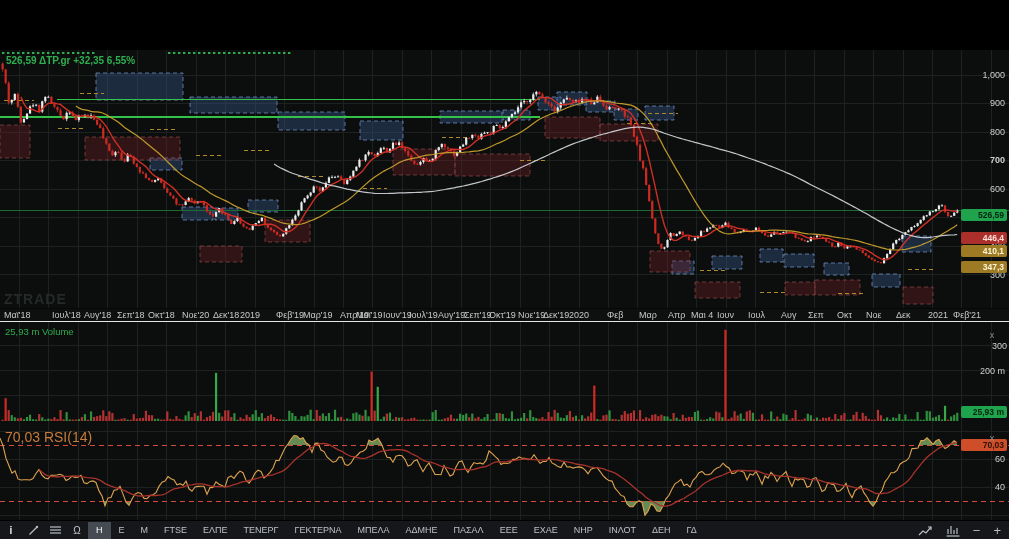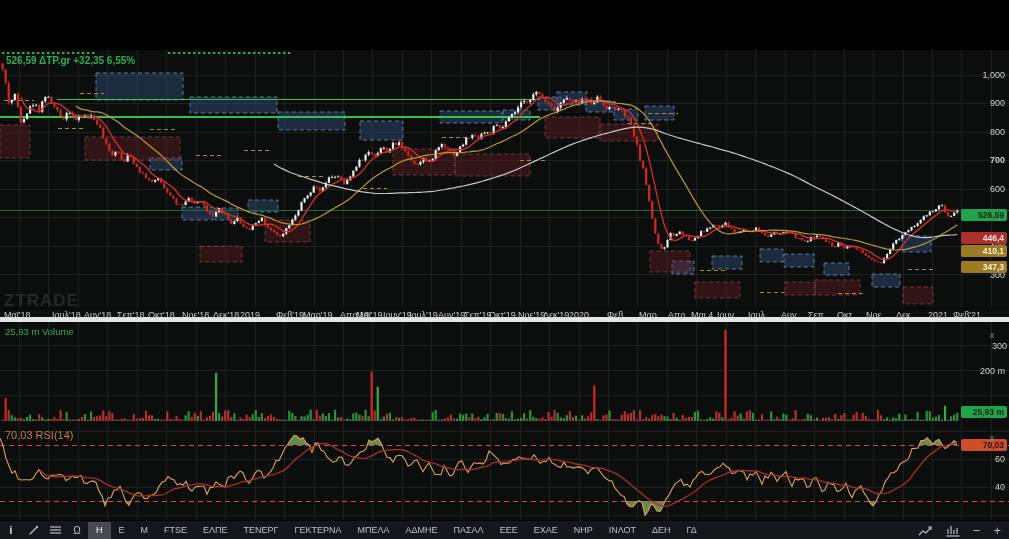--- a/index.html
+++ b/index.html
@@ -4,27 +4,27 @@
 <style>
   html,body{margin:0;padding:0;background:#000;}
   #app{position:relative;width:1009px;height:539px;background:#0c0e0d;overflow:hidden;
        font-family:"Liberation Sans", sans-serif;}
   .topbar{position:absolute;left:0;top:0;width:1009px;height:50px;background:#000;}
   svg.panel{position:absolute;left:0;display:block;}
   #main-svg{top:50px;}
   #vol-svg{top:322px;}
   #rsi-svg{top:425px;}
   .xaxis{position:absolute;left:0;top:308px;width:1009px;height:14px;background:#0e100f;
-         border-top:1px solid #050707;border-bottom:5px solid #e5e5e5;box-sizing:border-box;}
+         border-top:1px solid #050707;border-bottom:1px solid #e5e5e5;box-sizing:border-box;}
   .xaxis .tlabel{position:absolute;top:1px;font-size:9px;color:#c6c9c9;white-space:nowrap;}
   .quote{position:absolute;left:6px;top:55px;font-size:10px;font-weight:bold;color:#2fae4f;
          white-space:nowrap;z-index:5;}
   .vol-label{position:absolute;left:5px;top:326px;font-size:9.5px;color:#2fae4f;z-index:5;}
-  .rsi-label{position:absolute;left:5px;top:429px;font-size:11px;color:#c97b3a;z-index:5;}
-  .watermark{position:absolute;left:4px;top:291px;font-size:17px;font-weight:bold;
+  .rsi-label{position:absolute;left:5px;top:429px;font-size:14px;color:#c97b3a;z-index:5;}
+  .watermark{position:absolute;left:4px;top:291px;font-size:14px;font-weight:bold;
              letter-spacing:1px;color:#252a28;z-index:4;}
   .ylabel{position:absolute;left:963px;width:42px;text-align:right;font-size:9px;color:#cdd0d0;z-index:3;}
   .badge{position:absolute;left:961px;width:40px;text-align:right;font-size:8.5px;font-weight:bold;
          padding:1px 3px;border-radius:2px;z-index:6;white-space:nowrap;}
   .closer{position:absolute;left:986px;width:12px;height:11px;font-size:9px;line-height:10px;
           text-align:center;color:#8b9096;cursor:pointer;z-index:7;}
   .toolbar{position:absolute;left:0;top:520px;width:1009px;height:19px;background:#15171a;
            border-top:1px solid #000;display:flex;align-items:center;box-sizing:border-box;z-index:8;}
   .tool{color:#c3c7ce;font-size:10px;width:22px;height:17px;display:flex;align-items:center;
         justify-content:center;cursor:pointer;flex:0 0 auto;}
@@ -815,21 +815,21 @@
       <polyline points="75.8,106.1 78.8,107.9 81.9,109.3 84.9,109.8 88.0,110.4 91.0,111.3 94.1,111.8 97.1,111.9 100.2,112.3 103.2,113.3 106.3,114.7 109.3,116.6 112.4,118.6 115.4,120.2 118.5,122.3 121.5,124.8 124.6,127.4 127.6,129.4 130.7,131.4 133.7,133.5 136.8,135.6 139.8,137.7 142.9,140.1 145.9,142.7 149.0,145.3 152.0,147.8 155.1,150.3 158.2,152.8 161.2,155.5 164.3,158.4 167.3,161.5 170.4,164.5 173.4,167.5 176.5,170.5 179.5,173.1 182.6,175.6 185.6,177.6 188.7,179.3 191.7,181.3 194.8,183.3 197.8,185.0 200.9,186.6 203.9,188.6 207.0,190.8 210.0,192.9 213.1,194.8 216.1,196.4 219.2,197.8 222.2,199.2 225.3,200.6 228.3,202.1 231.4,203.9 234.4,205.6 237.5,207.0 240.5,208.4 243.6,209.8 246.6,211.1 249.7,212.3 252.7,213.2 255.8,213.9 258.8,214.6 261.9,215.2 264.9,216.3 268.0,217.4 271.0,218.4 274.1,219.7 277.1,221.0 280.2,222.2 283.2,223.1 286.3,223.7 289.3,224.0 292.4,224.3 295.4,224.6 298.5,224.5 301.5,224.0 304.6,223.1 307.6,222.0 310.7,220.8 313.7,219.6 316.8,218.1 319.8,216.7 322.9,215.1 325.9,213.2 329.0,211.3 332.0,209.4 335.1,207.7 338.1,206.0 341.2,204.2 344.2,202.4 347.3,200.4 350.3,198.2 353.4,195.6 356.4,192.9 359.5,189.9 362.5,187.2 365.6,184.4 368.6,181.7 371.7,179.2 374.7,177.0 377.8,175.0 380.8,173.0 383.9,171.1 386.9,169.5 390.0,168.0 393.0,166.2 396.1,164.4 399.1,162.6 402.2,161.2 405.2,160.1 408.3,159.3 411.3,158.6 414.4,158.1 417.4,157.6 420.5,156.7 423.5,155.8 426.6,155.2 429.6,154.8 432.7,154.5 435.7,154.1 438.8,153.5 441.8,153.1 444.9,152.9 447.9,152.7 451.0,152.5 454.0,152.6 457.1,152.8 460.1,152.7 463.2,152.4 466.2,152.0 469.3,151.8 472.3,151.4 475.4,151.1 478.4,150.8 481.5,150.1 484.5,149.2 487.6,148.0 490.6,146.8 493.7,145.3 496.7,143.8 499.8,142.6 502.8,141.2 505.9,139.7 508.9,138.0 512.0,136.5 515.0,135.2 518.1,133.7 521.1,131.9 524.2,130.0 527.2,128.0 530.3,125.8 533.3,123.5 536.4,121.3 539.4,119.3 542.5,117.7 545.5,116.2 548.6,115.0 551.6,113.8 554.7,112.7 557.7,111.7 560.8,110.5 563.8,109.2 566.9,107.8 569.9,106.7 573.0,105.8 576.0,104.7 579.1,103.7 582.1,102.8 585.2,102.1 588.2,101.5 591.3,101.2 594.3,101.0 597.4,100.8 600.4,100.8 603.5,100.9 606.5,101.3 609.5,101.8 612.6,102.4 615.6,103.0 618.7,103.4 621.7,103.7 624.8,104.2 627.8,104.7 630.9,105.2 633.9,106.4 637.0,108.1 640.0,110.5 643.1,113.3 646.1,116.7 649.2,120.7 652.2,125.4 655.3,130.7 658.3,136.5 661.4,142.4 664.4,148.4 667.5,153.8 670.5,159.0 673.6,164.6 676.6,169.9 679.7,174.9 682.7,180.0 685.8,185.1 688.8,190.4 691.9,195.7 694.9,200.9 698.0,205.9 701.0,210.5 704.1,215.1 707.1,219.2 710.2,222.8 713.2,226.0 716.3,228.6 719.3,231.0 722.4,232.6 725.4,233.5 728.5,233.8 731.5,233.7 734.6,233.2 737.6,232.6 740.7,231.9 743.7,231.5 746.8,231.5 749.8,231.3 752.9,231.2 755.9,231.0 759.0,230.8 762.0,230.7 765.1,230.5 768.1,230.4 771.2,230.2 774.2,230.1 777.3,230.2 780.3,230.3 783.4,230.4 786.4,230.6 789.5,230.9 792.5,231.2 795.6,231.6 798.6,232.1 801.7,232.8 804.7,233.4 807.8,233.8 810.8,234.0 813.9,234.2 816.9,234.4 820.0,234.7 823.0,234.9 826.1,235.3 829.1,235.8 832.2,236.6 835.2,237.2 838.3,237.6 841.3,238.0 844.4,238.5 847.4,238.9 850.5,239.5 853.5,240.0 856.6,240.7 859.6,241.4 862.7,242.3 865.7,243.2 868.8,244.1 871.8,245.0 874.9,245.9 877.9,246.8 881.0,247.7 884.0,248.4 887.1,249.1 890.1,249.5 893.2,249.9 896.2,250.0 899.3,250.0 902.3,249.7 905.4,249.3 908.4,248.7 911.5,247.9 914.5,247.2 917.6,246.3 920.6,245.2 923.7,243.9 926.7,242.7 929.8,241.3 932.8,239.8 935.9,238.1 938.9,236.2 942.0,234.2 945.0,232.4 948.1,230.7 951.1,228.8 954.2,226.9 957.2,224.8 " fill="none" stroke="#c8a02c" stroke-width="1.2" opacity="0.95"></polyline>
       <polyline points="274.1,164.1 277.1,166.0 280.2,167.7 283.2,169.1 286.3,170.6 289.3,172.0 292.4,173.3 295.4,174.3 298.5,175.3 301.5,176.3 304.6,177.3 307.6,178.3 310.7,179.3 313.7,180.1 316.8,181.1 319.8,182.1 322.9,183.2 325.9,184.0 329.0,184.8 332.0,185.6 335.1,186.2 338.1,186.9 341.2,187.6 344.2,188.4 347.3,189.1 350.3,189.7 353.4,190.3 356.4,190.9 359.5,191.4 362.5,191.9 365.6,192.3 368.6,192.7 371.7,193.0 374.7,193.3 377.8,193.5 380.8,193.5 383.9,193.5 386.9,193.5 390.0,193.4 393.0,193.3 396.1,193.1 399.1,192.9 402.2,192.9 405.2,192.8 408.3,192.7 411.3,192.6 414.4,192.5 417.4,192.4 420.5,192.3 423.5,192.0 426.6,191.8 429.6,191.6 432.7,191.4 435.7,191.0 438.8,190.5 441.8,190.0 444.9,189.5 447.9,188.9 451.0,188.3 454.0,187.8 457.1,187.2 460.1,186.6 463.2,186.0 466.2,185.3 469.3,184.6 472.3,183.8 475.4,183.1 478.4,182.3 481.5,181.5 484.5,180.6 487.6,179.6 490.6,178.8 493.7,177.8 496.7,176.9 499.8,175.9 502.8,174.9 505.9,173.7 508.9,172.6 512.0,171.4 515.0,170.2 518.1,168.9 521.1,167.5 524.2,166.0 527.2,164.7 530.3,163.3 533.3,161.9 536.4,160.5 539.4,159.0 542.5,157.6 545.5,156.2 548.6,154.8 551.6,153.3 554.7,151.9 557.7,150.5 560.8,149.1 563.8,147.7 566.9,146.4 569.9,145.1 573.0,143.9 576.0,142.8 579.1,141.7 582.1,140.6 585.2,139.6 588.2,138.6 591.3,137.7 594.3,136.7 597.4,135.7 600.4,134.8 603.5,134.0 606.5,133.3 609.5,132.5 612.6,131.7 615.6,130.9 618.7,130.1 621.7,129.3 624.8,128.6 627.8,128.1 630.9,127.6 633.9,127.3 637.0,127.2 640.0,127.2 643.1,127.4 646.1,127.8 649.2,128.3 652.2,129.0 655.3,129.9 658.3,131.0 661.4,132.1 664.4,133.2 667.5,134.2 670.5,135.2 673.6,136.3 676.6,137.2 679.7,138.1 682.7,139.0 685.8,139.8 688.8,140.7 691.9,141.5 694.9,142.4 698.0,143.2 701.0,144.0 704.1,144.8 707.1,145.6 710.2,146.4 713.2,147.3 716.3,148.2 719.3,149.1 722.4,149.9 725.4,150.7 728.5,151.5 731.5,152.4 734.6,153.3 737.6,154.3 740.7,155.4 743.7,156.4 746.8,157.5 749.8,158.5 752.9,159.5 755.9,160.6 759.0,161.7 762.0,162.8 765.1,163.9 768.1,165.2 771.2,166.4 774.2,167.5 777.3,168.7 780.3,170.0 783.4,171.2 786.4,172.6 789.5,173.9 792.5,175.3 795.6,176.8 798.6,178.3 801.7,179.9 804.7,181.4 807.8,183.1 810.8,184.7 813.9,186.3 816.9,187.8 820.0,189.3 823.0,190.8 826.1,192.3 829.1,193.7 832.2,195.3 835.2,196.9 838.3,198.5 841.3,200.1 844.4,201.8 847.4,203.4 850.5,205.0 853.5,206.6 856.6,208.3 859.6,209.9 862.7,211.7 865.7,213.3 868.8,215.1 871.8,216.9 874.9,218.6 877.9,220.4 881.0,222.1 884.0,223.8 887.1,225.4 890.1,227.0 893.2,228.5 896.2,229.9 899.3,231.3 902.3,232.6 905.4,233.8 908.4,234.8 911.5,235.7 914.5,236.4 917.6,237.1 920.6,237.4 923.7,237.6 926.7,237.6 929.8,237.3 932.8,237.0 935.9,236.5 938.9,236.1 942.0,235.7 945.0,235.4 948.1,235.2 951.1,235.0 954.2,234.8 957.2,234.5 " fill="none" stroke="#ccd0d4" stroke-width="1.2" opacity="0.95"></polyline>
     </svg>
 
   <div class="xaxis" id="xaxis">
       <div class="tlabel" style="left: 4px;">Μαϊ'18</div>
       <div class="tlabel" style="left: 52px;">Ιουλ'18</div>
       <div class="tlabel" style="left: 84px;">Αυγ'18</div>
       <div class="tlabel" style="left: 117px;">Σεπ'18</div>
       <div class="tlabel" style="left: 148px;">Οκτ'18</div>
-      <div class="tlabel" style="left: 182px;">Νοε'18</div>
+      <div class="tlabel" style="left: 182px;">Νοε'20</div>
       <div class="tlabel" style="left: 213px;">Δεκ'18</div>
       <div class="tlabel" style="left: 240px;">2019</div>
       <div class="tlabel" style="left: 276px;">Φεβ'19</div>
       <div class="tlabel" style="left: 303px;">Μαρ'19</div>
       <div class="tlabel" style="left: 330px; margin-left: 10px;">Απρ'19</div>
       <div class="tlabel" style="left: 356px;">Μαϊ'19</div>
       <div class="tlabel" style="left: 383px;">Ιουν'19</div>
       <div class="tlabel" style="left: 409px;">Ιουλ'19</div>
       <div class="tlabel" style="left: 438px;">Αυγ'19</div>
       <div class="tlabel" style="left: 464px;">Σεπ'19</div>

